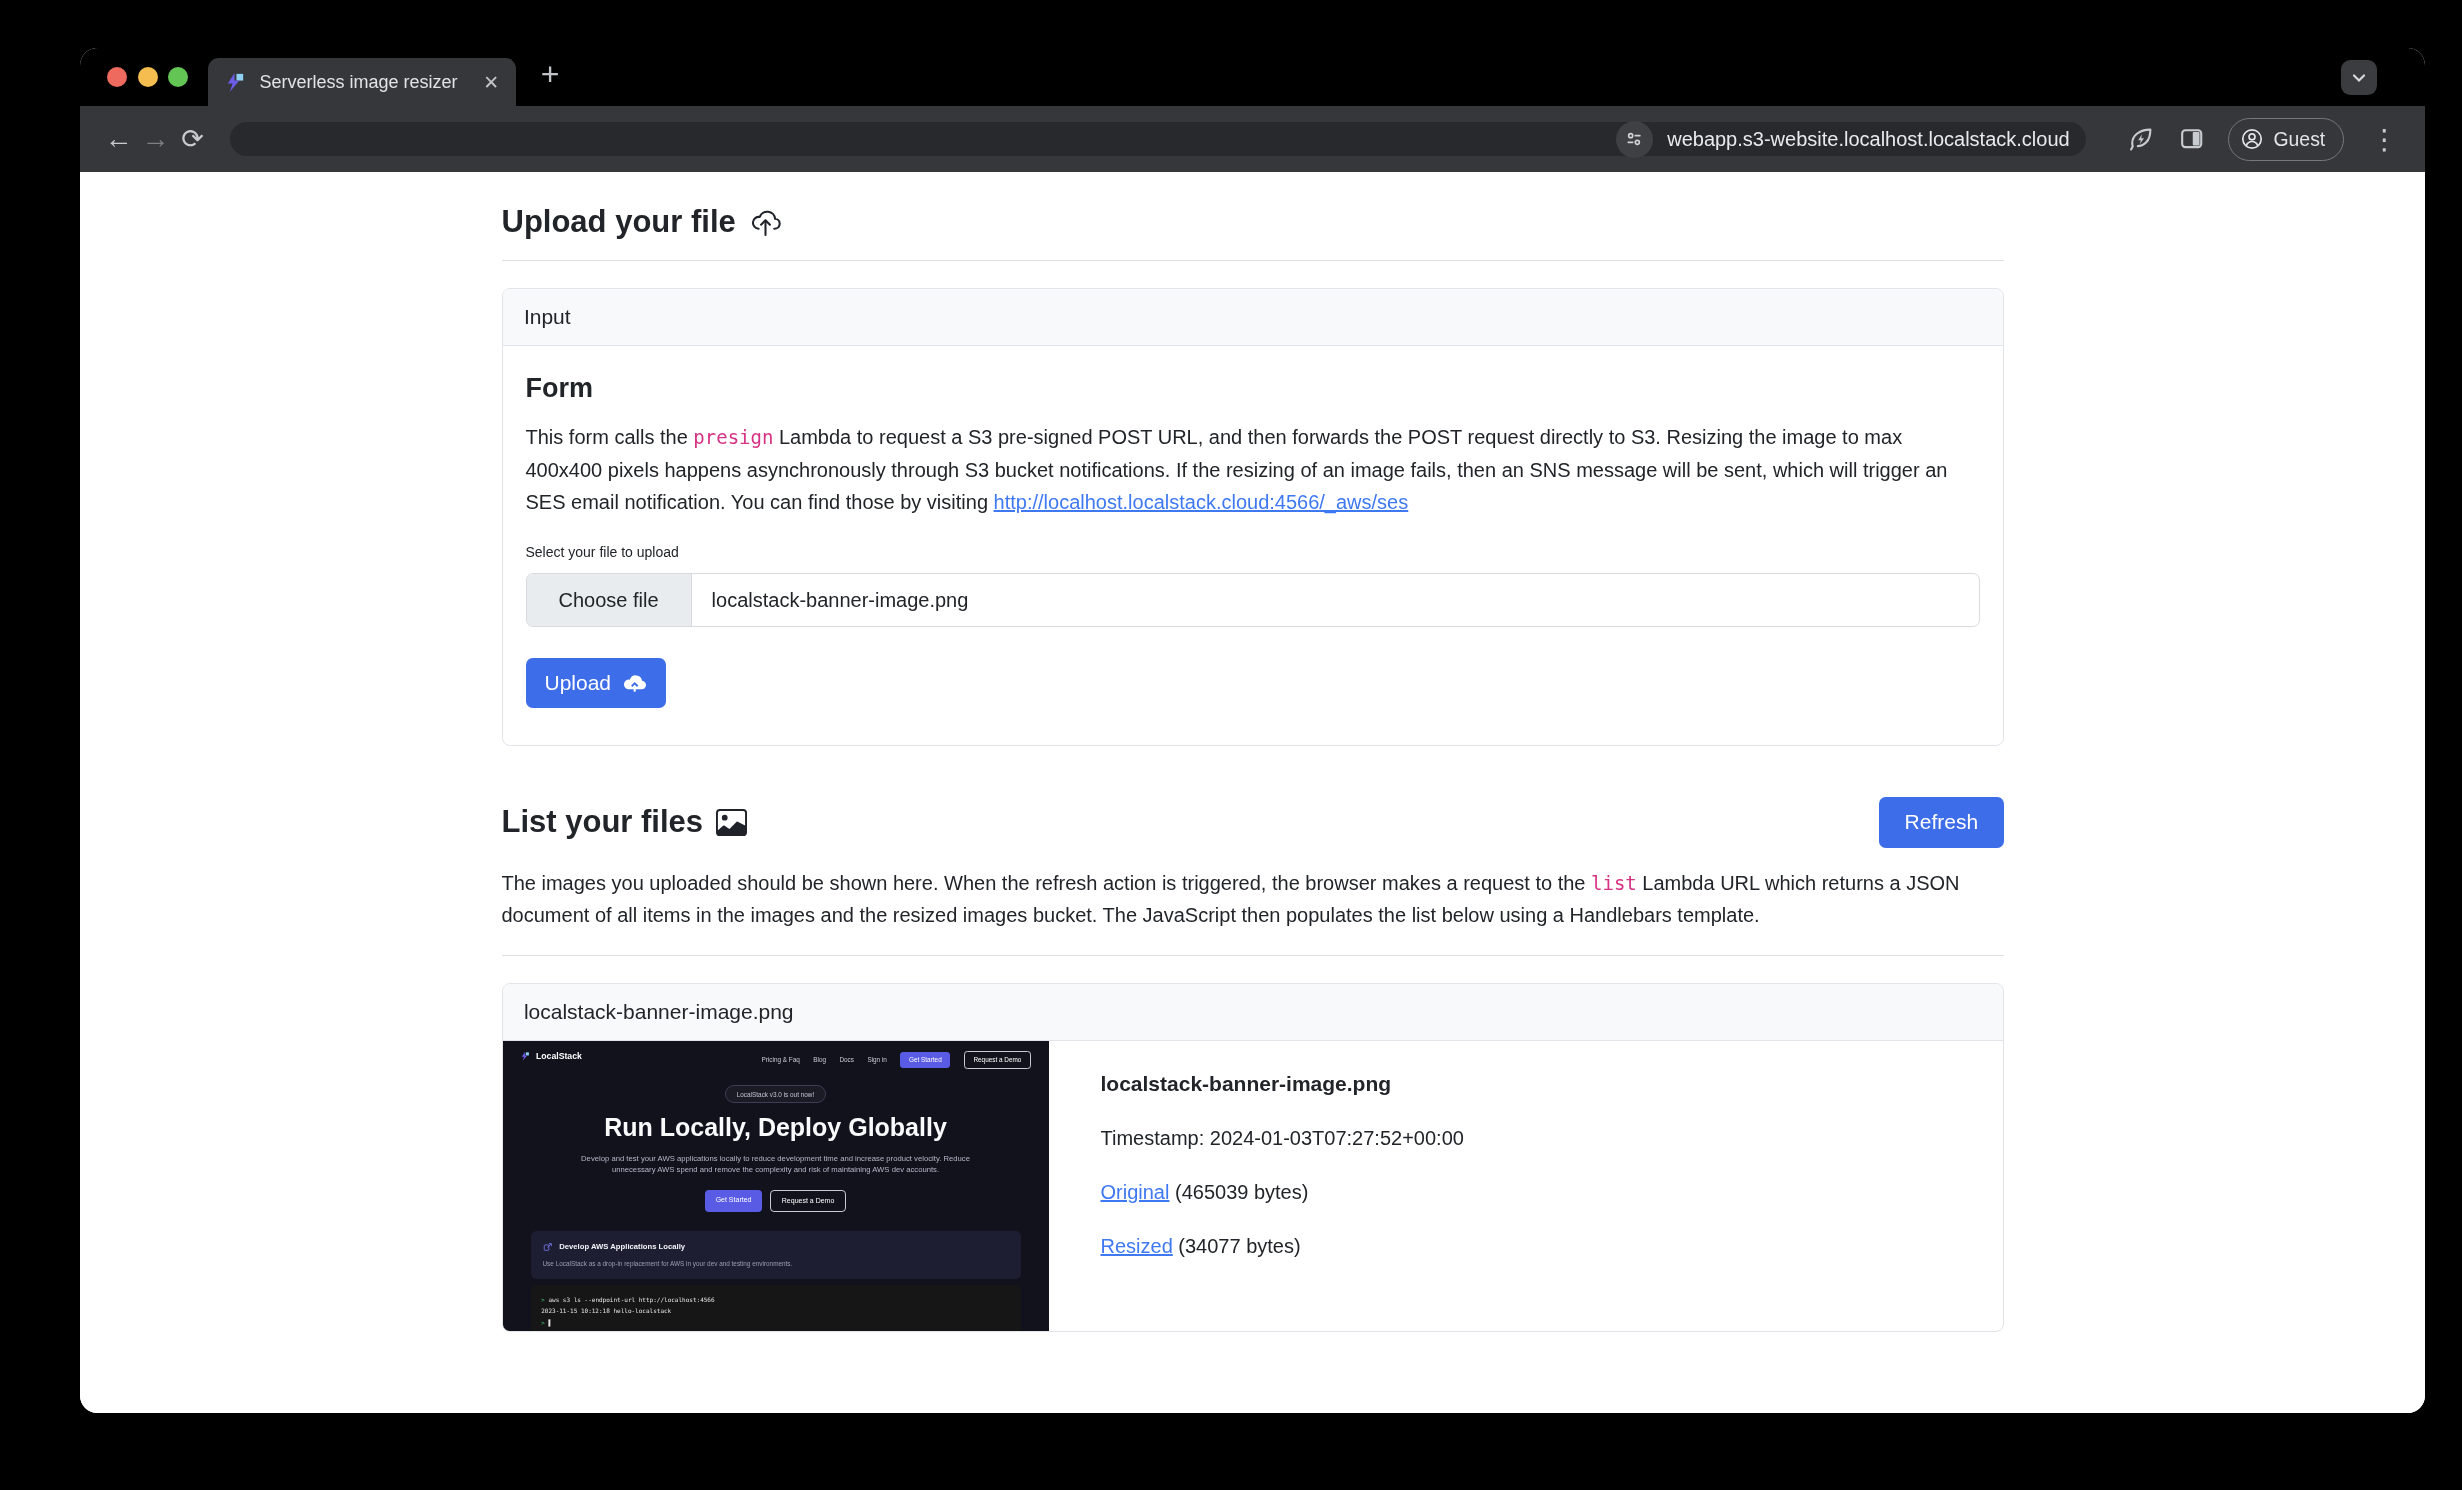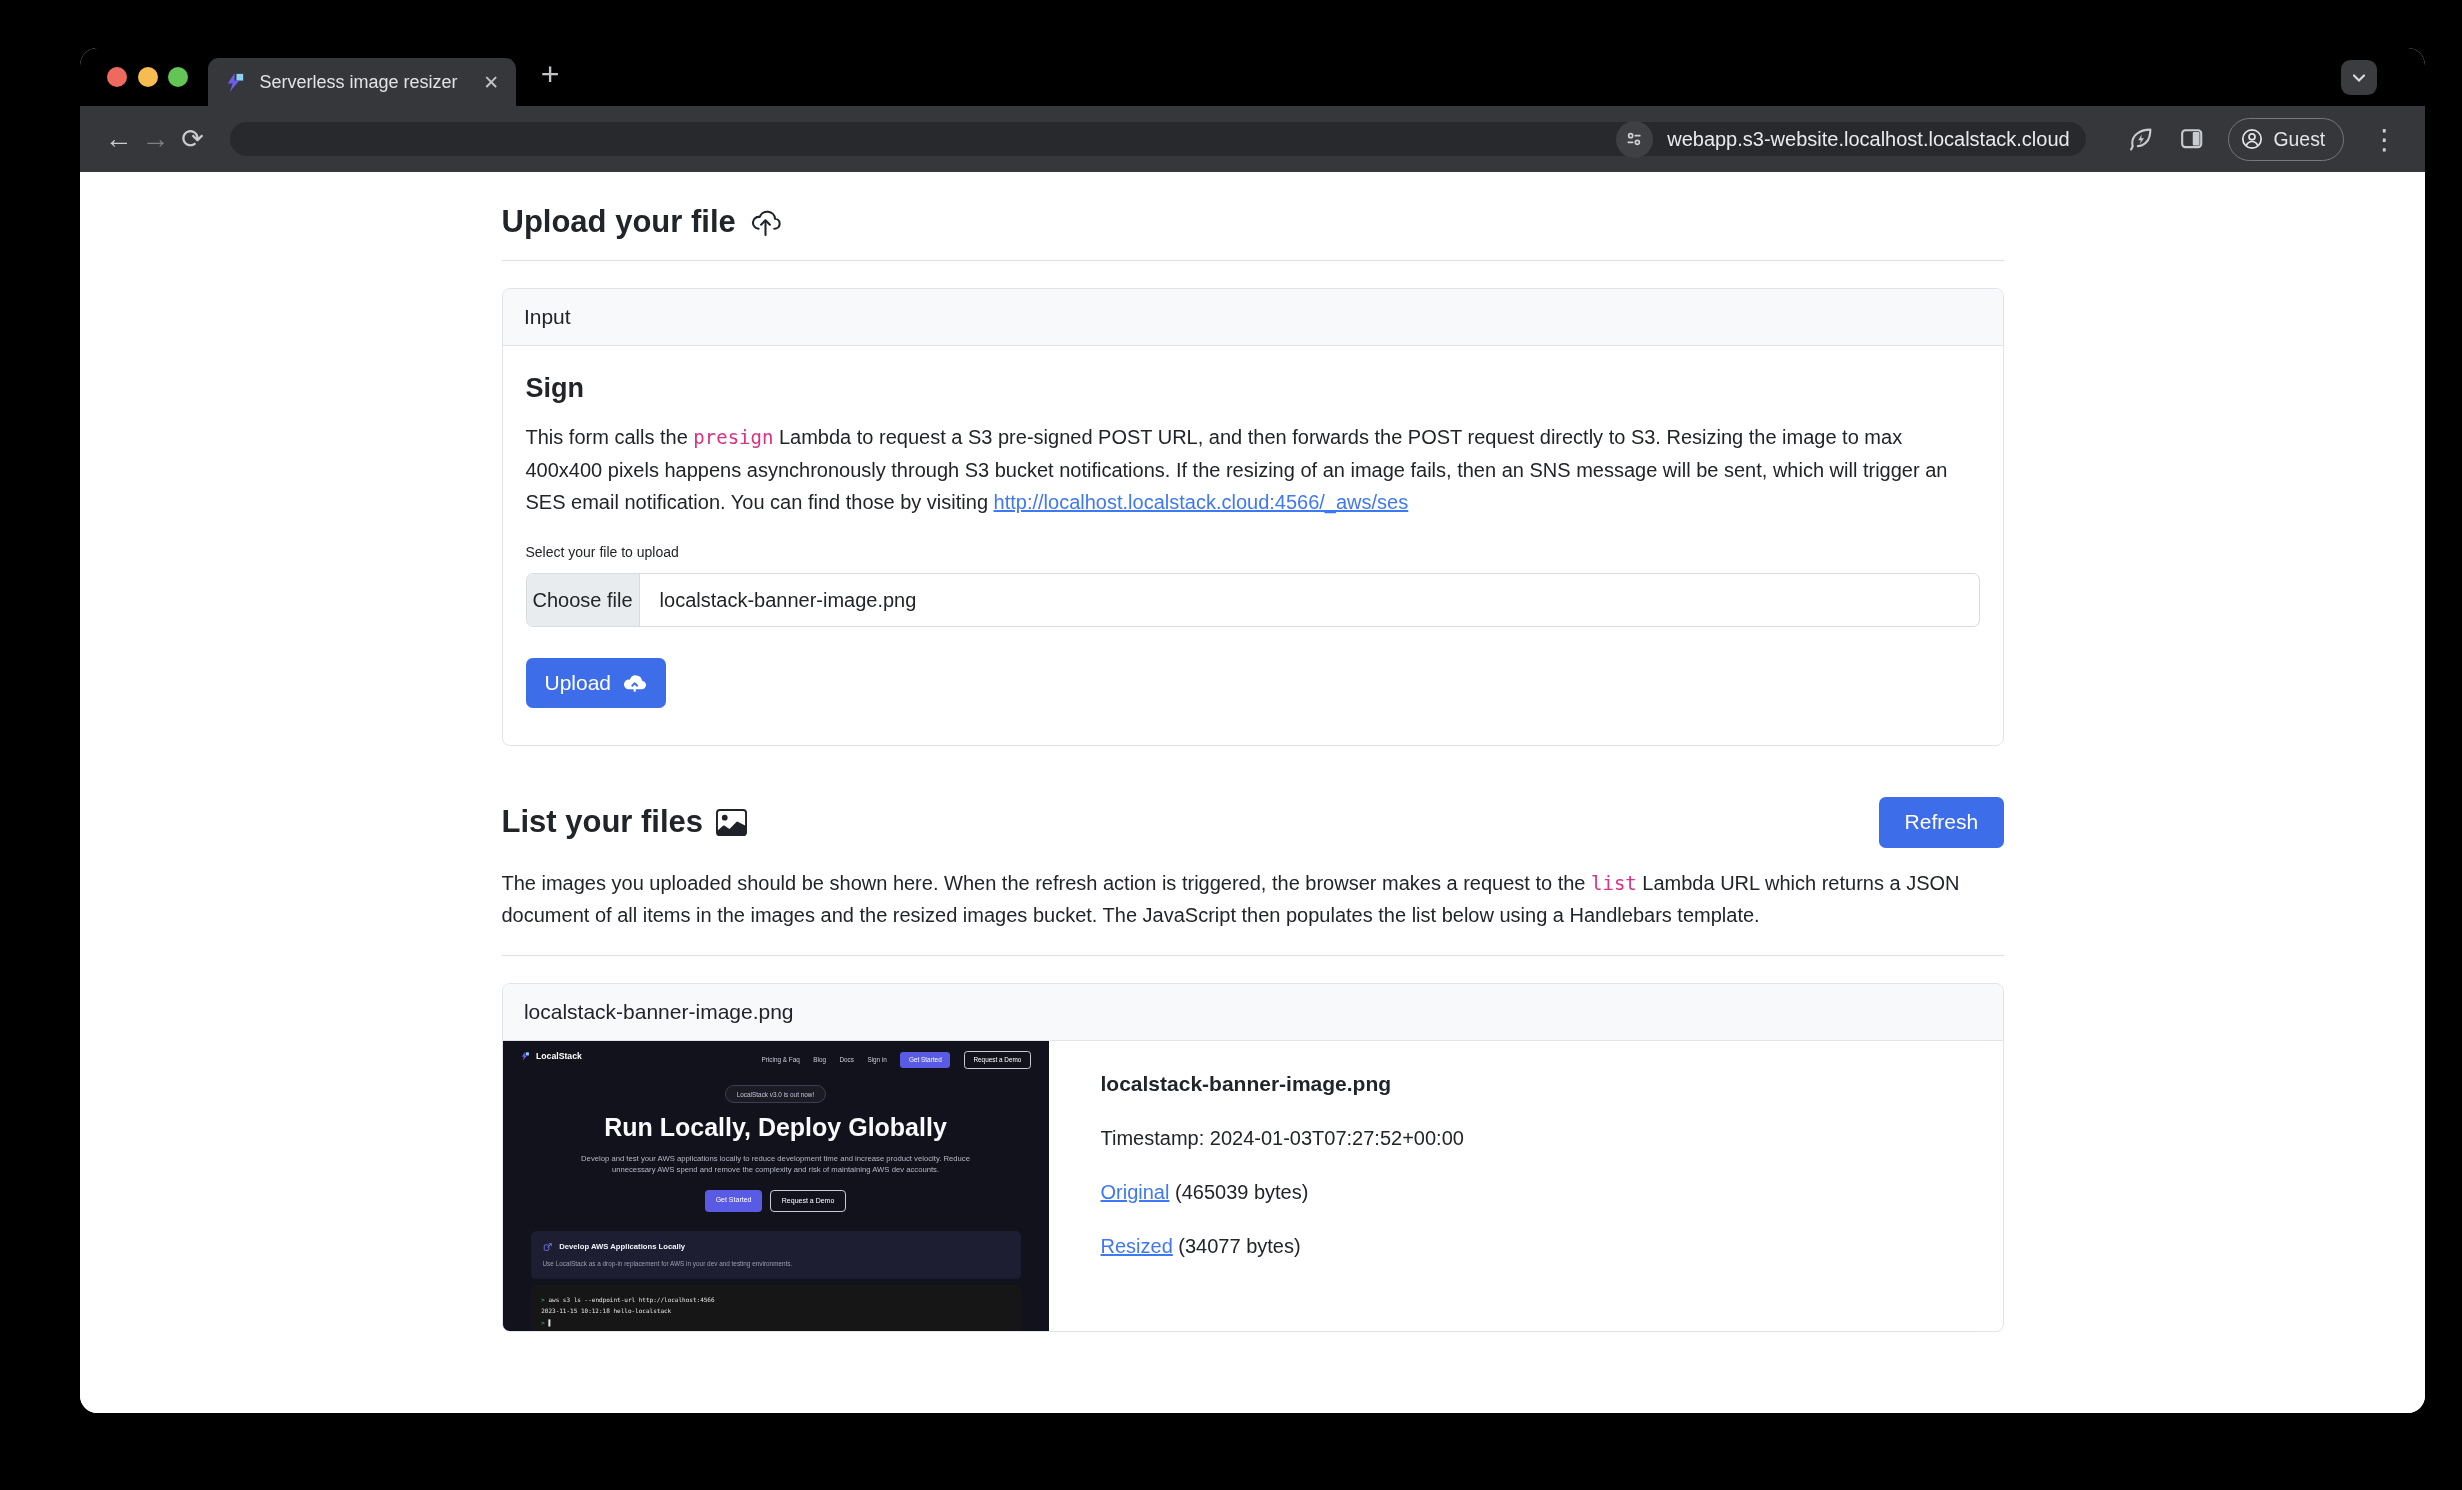--- a/index.html
+++ b/index.html
@@ -50,21 +50,21 @@
   .rule { border:none; border-top:1.3px solid #dcdfe3; margin:20px 0 0; }
   .card { border:1.3px solid #e1e4e8; border-radius:8px; margin-top:27px; background:#fff; }
   .card-header { background:#f8f9fa; border-bottom:1.3px solid #e1e4e8; border-radius:6.7px 6.7px 0 0; padding:16px 21.4px; font-size:21px; color:#212529; }
   .card-body { padding:23px 23px 37px; }
   .form-title { font-size:27px; font-weight:700; margin:4px 0 17.4px; }
   .desc { font-size:20px; line-height:1.62; margin:0; }
   code.inline { font-family:"DejaVu Sans Mono", monospace; font-size:19px; color:#d63384; }
   a.link { color:#3e78f2; text-decoration:underline; cursor:pointer; }
   .file-label { font-size:14px; margin-top:25.4px; }
   .file-input { margin-top:13.4px; height:54px; border:1.3px solid #d7dbdf; border-radius:6.7px; display:flex; align-items:center; overflow:hidden; background:#fff; }
-  .choose { background:#e9ecef; border-right:1.3px solid #d7dbdf; padding:0 6px; height:100%; display:flex; align-items:center; font-size:20px; flex:none; }
+  .choose { background:#e9ecef; border-right:1.3px solid #d7dbdf; padding:0 32px; height:100%; display:flex; align-items:center; font-size:20px; flex:none; }
   .file-value { padding-left:20px; font-size:20px; }
   .btn { display:inline-flex; align-items:center; gap:10.7px; background:#3d6de8; color:#fff; font-size:21px; border:none; border-radius:6.7px; padding:12px 19px; font-family:inherit; }
   .upload-btn { margin-top:31px; }
   .list-head { display:flex; align-items:center; justify-content:space-between; margin-top:51px; }
   .refresh-btn { padding:13.4px 25.4px; }
   .p2 { margin-top:19px; }
   .rule2 { margin-top:24px; }
   .card2-body { display:flex; padding:0; }
   .details { padding:31px 27px 0 52px; font-size:20px; }
   .d-name { font-weight:700; font-size:21px; margin:0 0 31px; }
@@ -171,21 +171,21 @@
             <path d="M12 21V10.8"></path>
               <path d="M8.8 13.6 12 10.4l3.2 3.2"></path>
           </svg>
         </span>
       </h1>
       <hr class="rule">
 
       <div class="card">
         <div class="card-header">Input</div>
         <div class="card-body">
-          <div class="form-title">Sign</div>
+          <div class="form-title">Form</div>
           <p class="desc"><span>This form calls the </span><code class="inline">presign</code><span> Lambda to request a S3 pre-signed POST URL, and then forwards the POST request directly to S3. Resizing the image to max 400x400 pixels happens asynchronously through S3 bucket notifications. If the resizing of an image fails, then an SNS message will be sent, which will trigger an SES email notification. You can find those by visiting </span><a class="link">http://localhost.localstack.cloud:4566/_aws/ses</a></p>
           <div class="file-label">Select your file to upload</div>
           <div class="file-input">
             <span class="choose">Choose file</span>
             <span class="file-value">localstack-banner-image.png</span>
           </div>
           <button class="btn upload-btn">
             <span>Upload</span>
             <span style="display:flex;">
               <svg width="25.4" height="25.4" viewBox="0 0 24 24">

